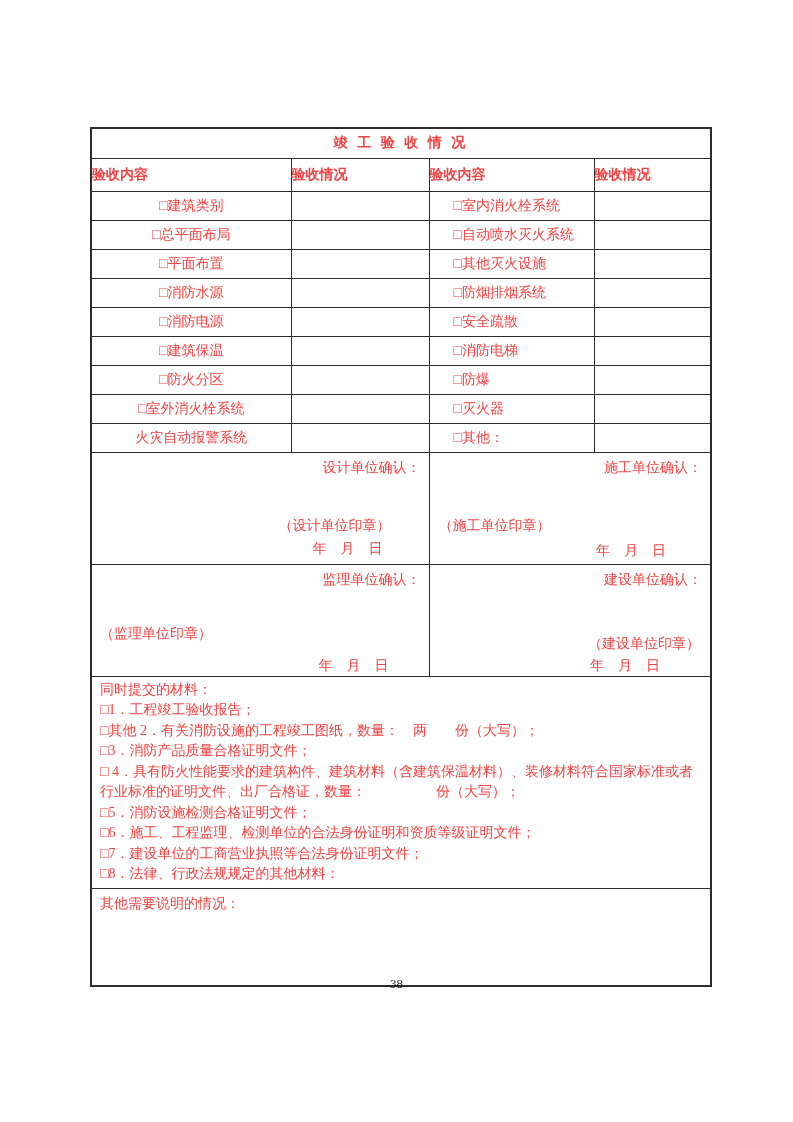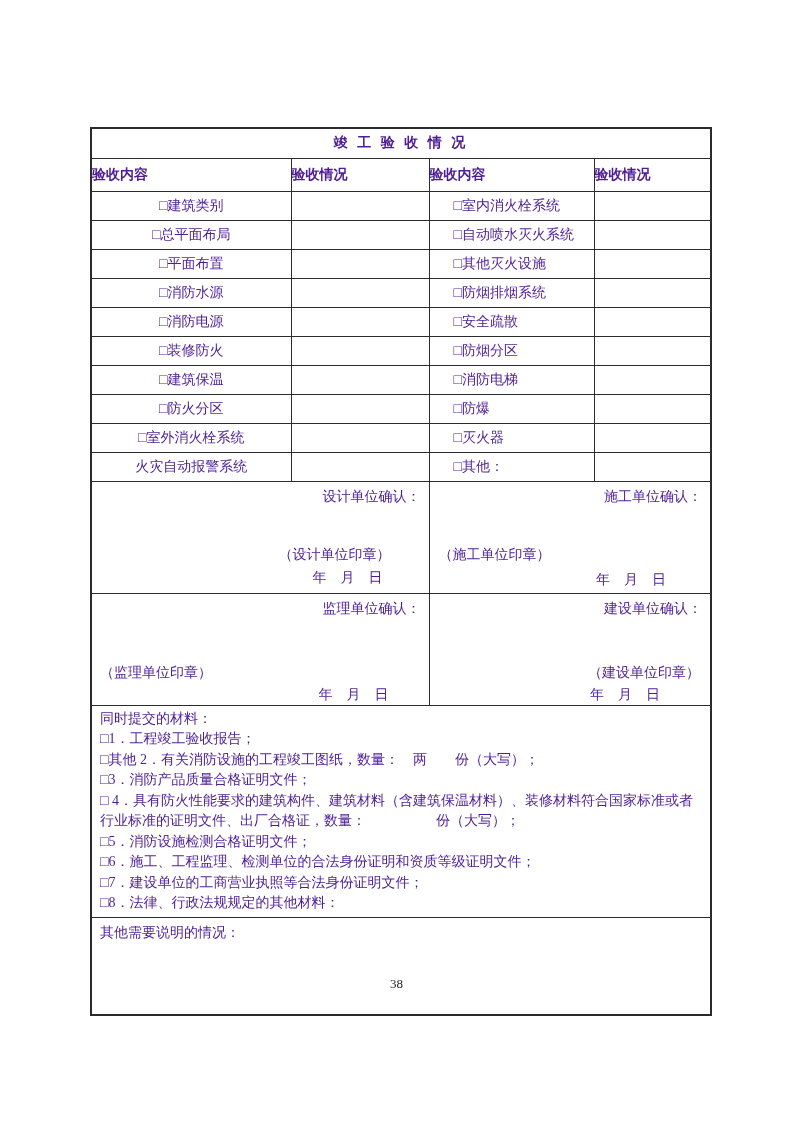--- a/index.html
+++ b/index.html
@@ -18,21 +18,21 @@
     left: 90px;
     top: 127px;
     width: 620px;
     border-collapse: collapse;
     table-layout: fixed;
     border: 2px solid #2b2b2b;
   }
   table.form td {
     border: 1px solid #2b2b2b;
     font-size: 14px;
-    color: #4c1d95;
+    color: #ef4444;
   }
   .title-cell {
     height: 30px;
     text-align: center;
     font-weight: bold;
     letter-spacing: 3px;
   }
   .head-cell {
     height: 33px;
     font-weight: bold;
@@ -49,21 +49,21 @@
   }
   .sig-label { font-size: 14px; text-align: right; }
   .sig-seal, .sig-date { position: absolute; font-size: 14px; white-space: nowrap; text-align: right; }
   
   .sig-design   .sig-seal { top: 64px; right: 38px; }
   .sig-design   .sig-date { top: 87px; right: 46px; }
   
   .sig-construction .sig-seal { top: 64px; left: 9px; }
   .sig-construction .sig-date { top: 89px; right: 44px; }
   
-  .sig-supervision .sig-seal { top: 70px; left: 8px; }
+  .sig-supervision .sig-seal { top: 60px; left: 8px; }
   .sig-supervision .sig-date { top: 92px; right: 40px; }
   
   .sig-owner .sig-seal { top: 70px; right: 10px; }
   .sig-owner .sig-date { top: 92px; right: 50px; }
   .materials-cell {
     height: 209px;
     vertical-align: top;
     padding: 3px 8px 3px 8px;
     line-height: 20.5px;
   }
@@ -128,26 +128,20 @@
     <tr class="item-row">
       <td class="item-left">□消防水源</td>
       <td class="status-cell"></td>
       <td class="item-right">□防烟排烟系统</td>
       <td class="status-cell"></td>
     </tr>
     <tr class="item-row">
       <td class="item-left">□消防电源</td>
       <td class="status-cell"></td>
       <td class="item-right">□安全疏散</td>
-      <td class="status-cell"></td>
-    </tr>
-    <tr class="item-row">
-      <td class="item-left">□装修防火</td>
-      <td class="status-cell"></td>
-      <td class="item-right">□防烟分区</td>
       <td class="status-cell"></td>
     </tr>
     <tr class="item-row">
       <td class="item-left">□建筑保温</td>
       <td class="status-cell"></td>
       <td class="item-right">□消防电梯</td>
       <td class="status-cell"></td>
     </tr>
     <tr class="item-row">
       <td class="item-left">□防火分区</td>

